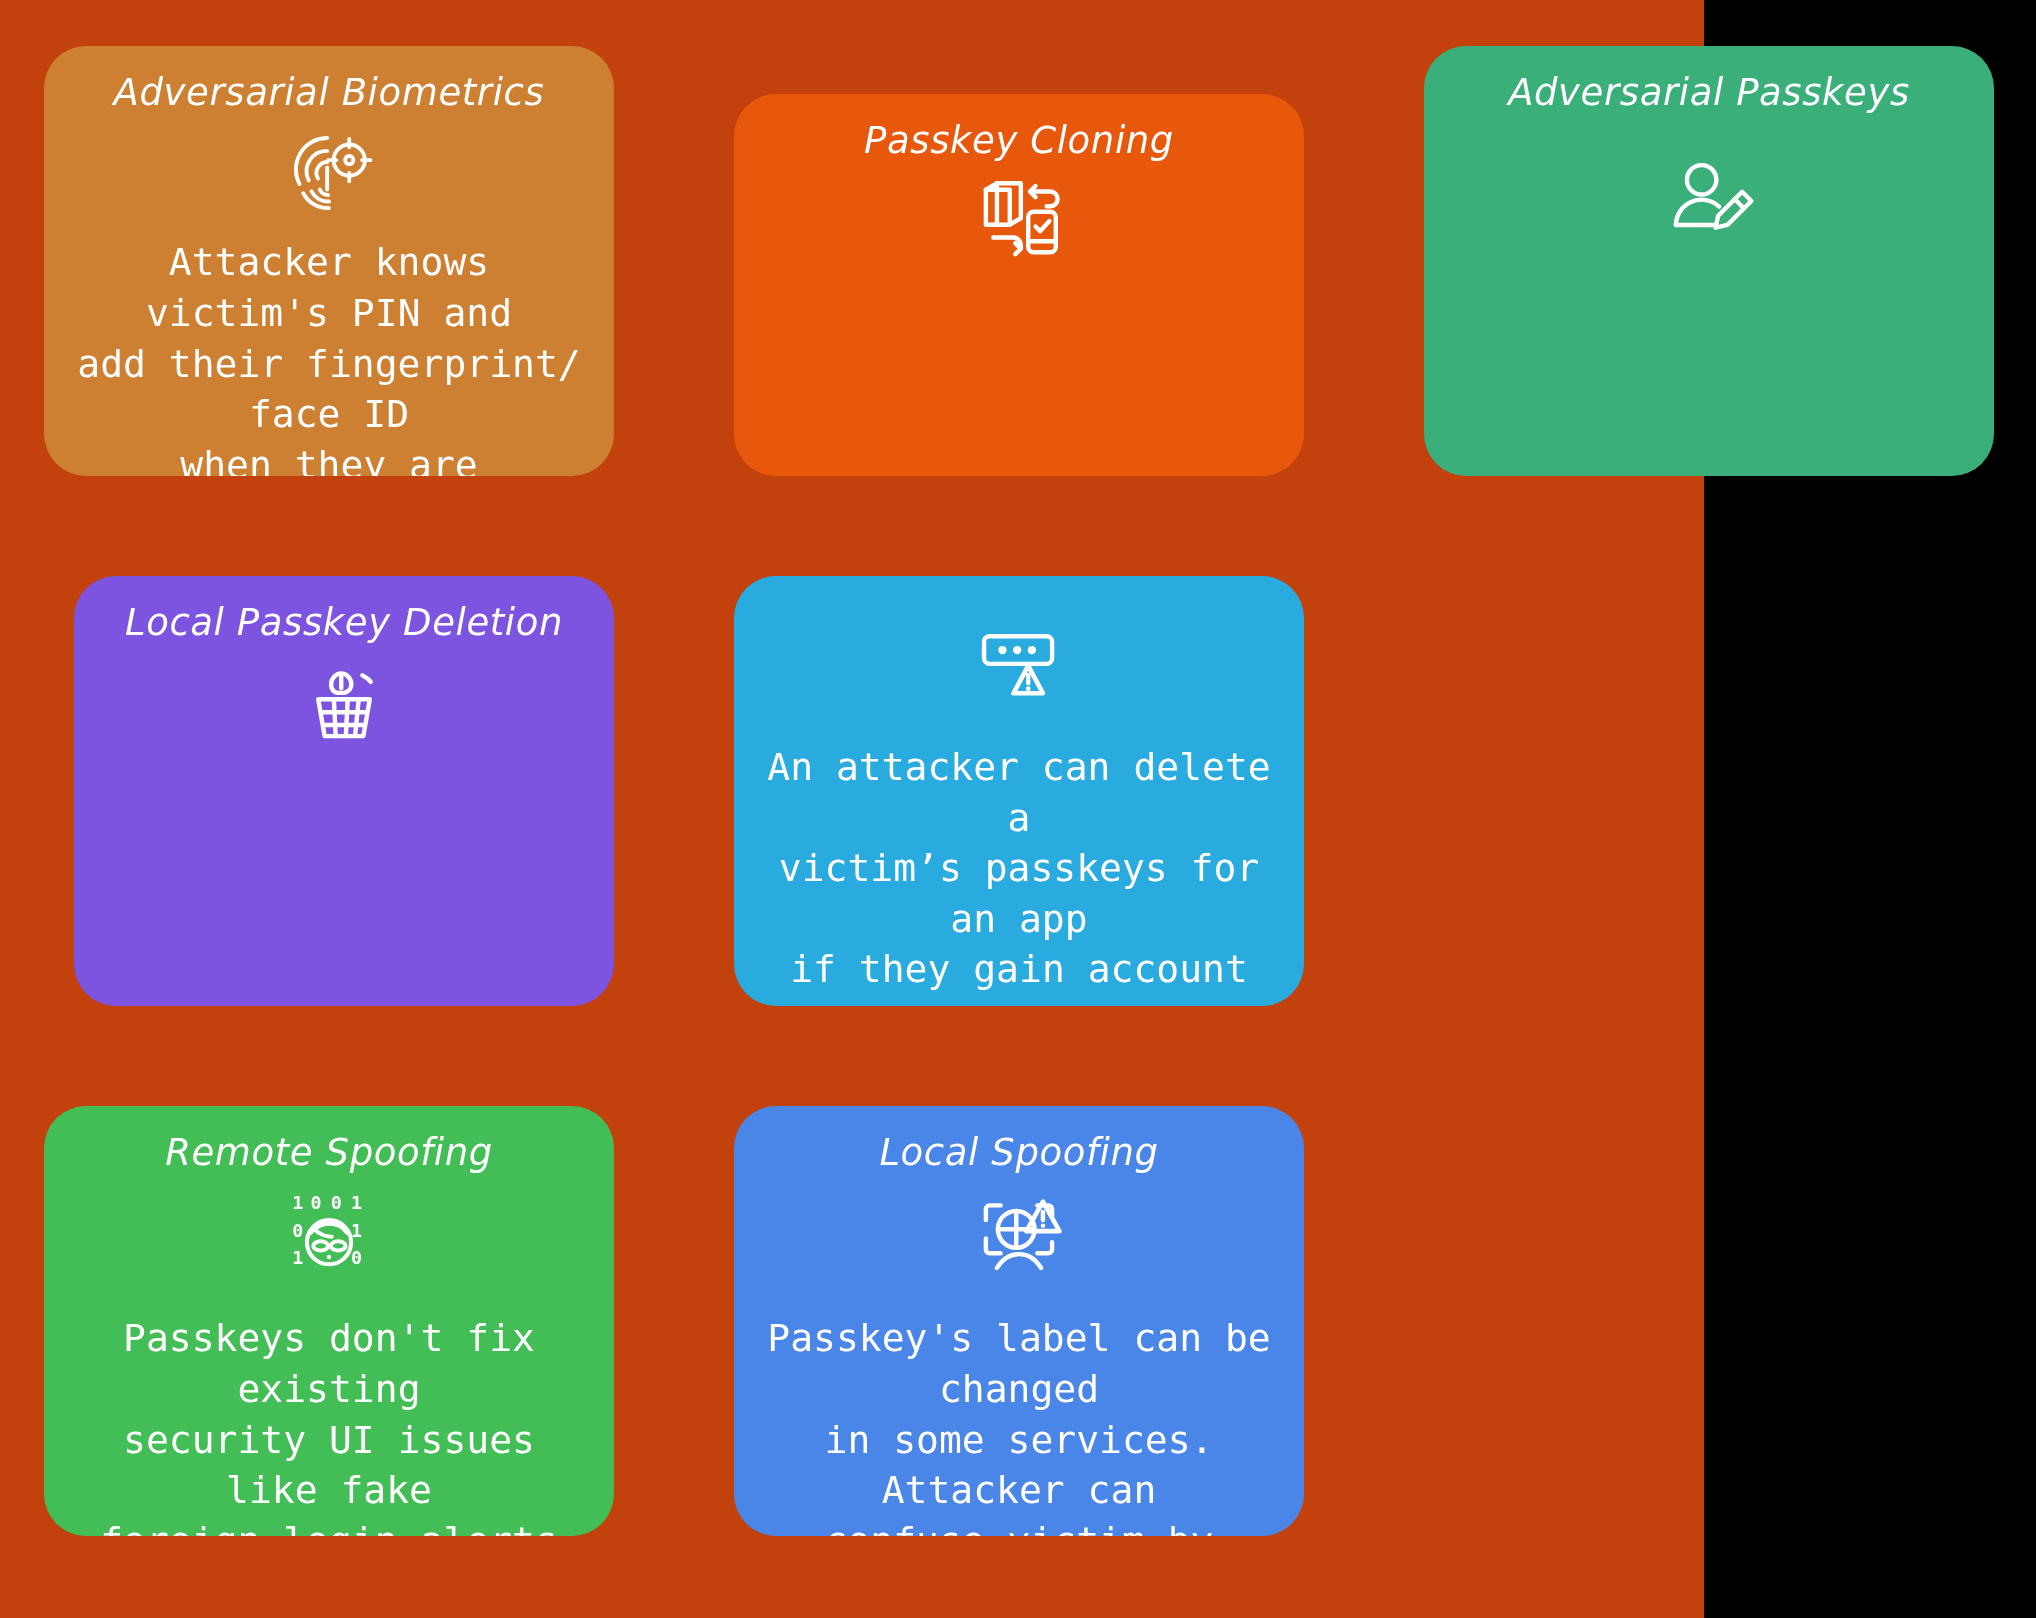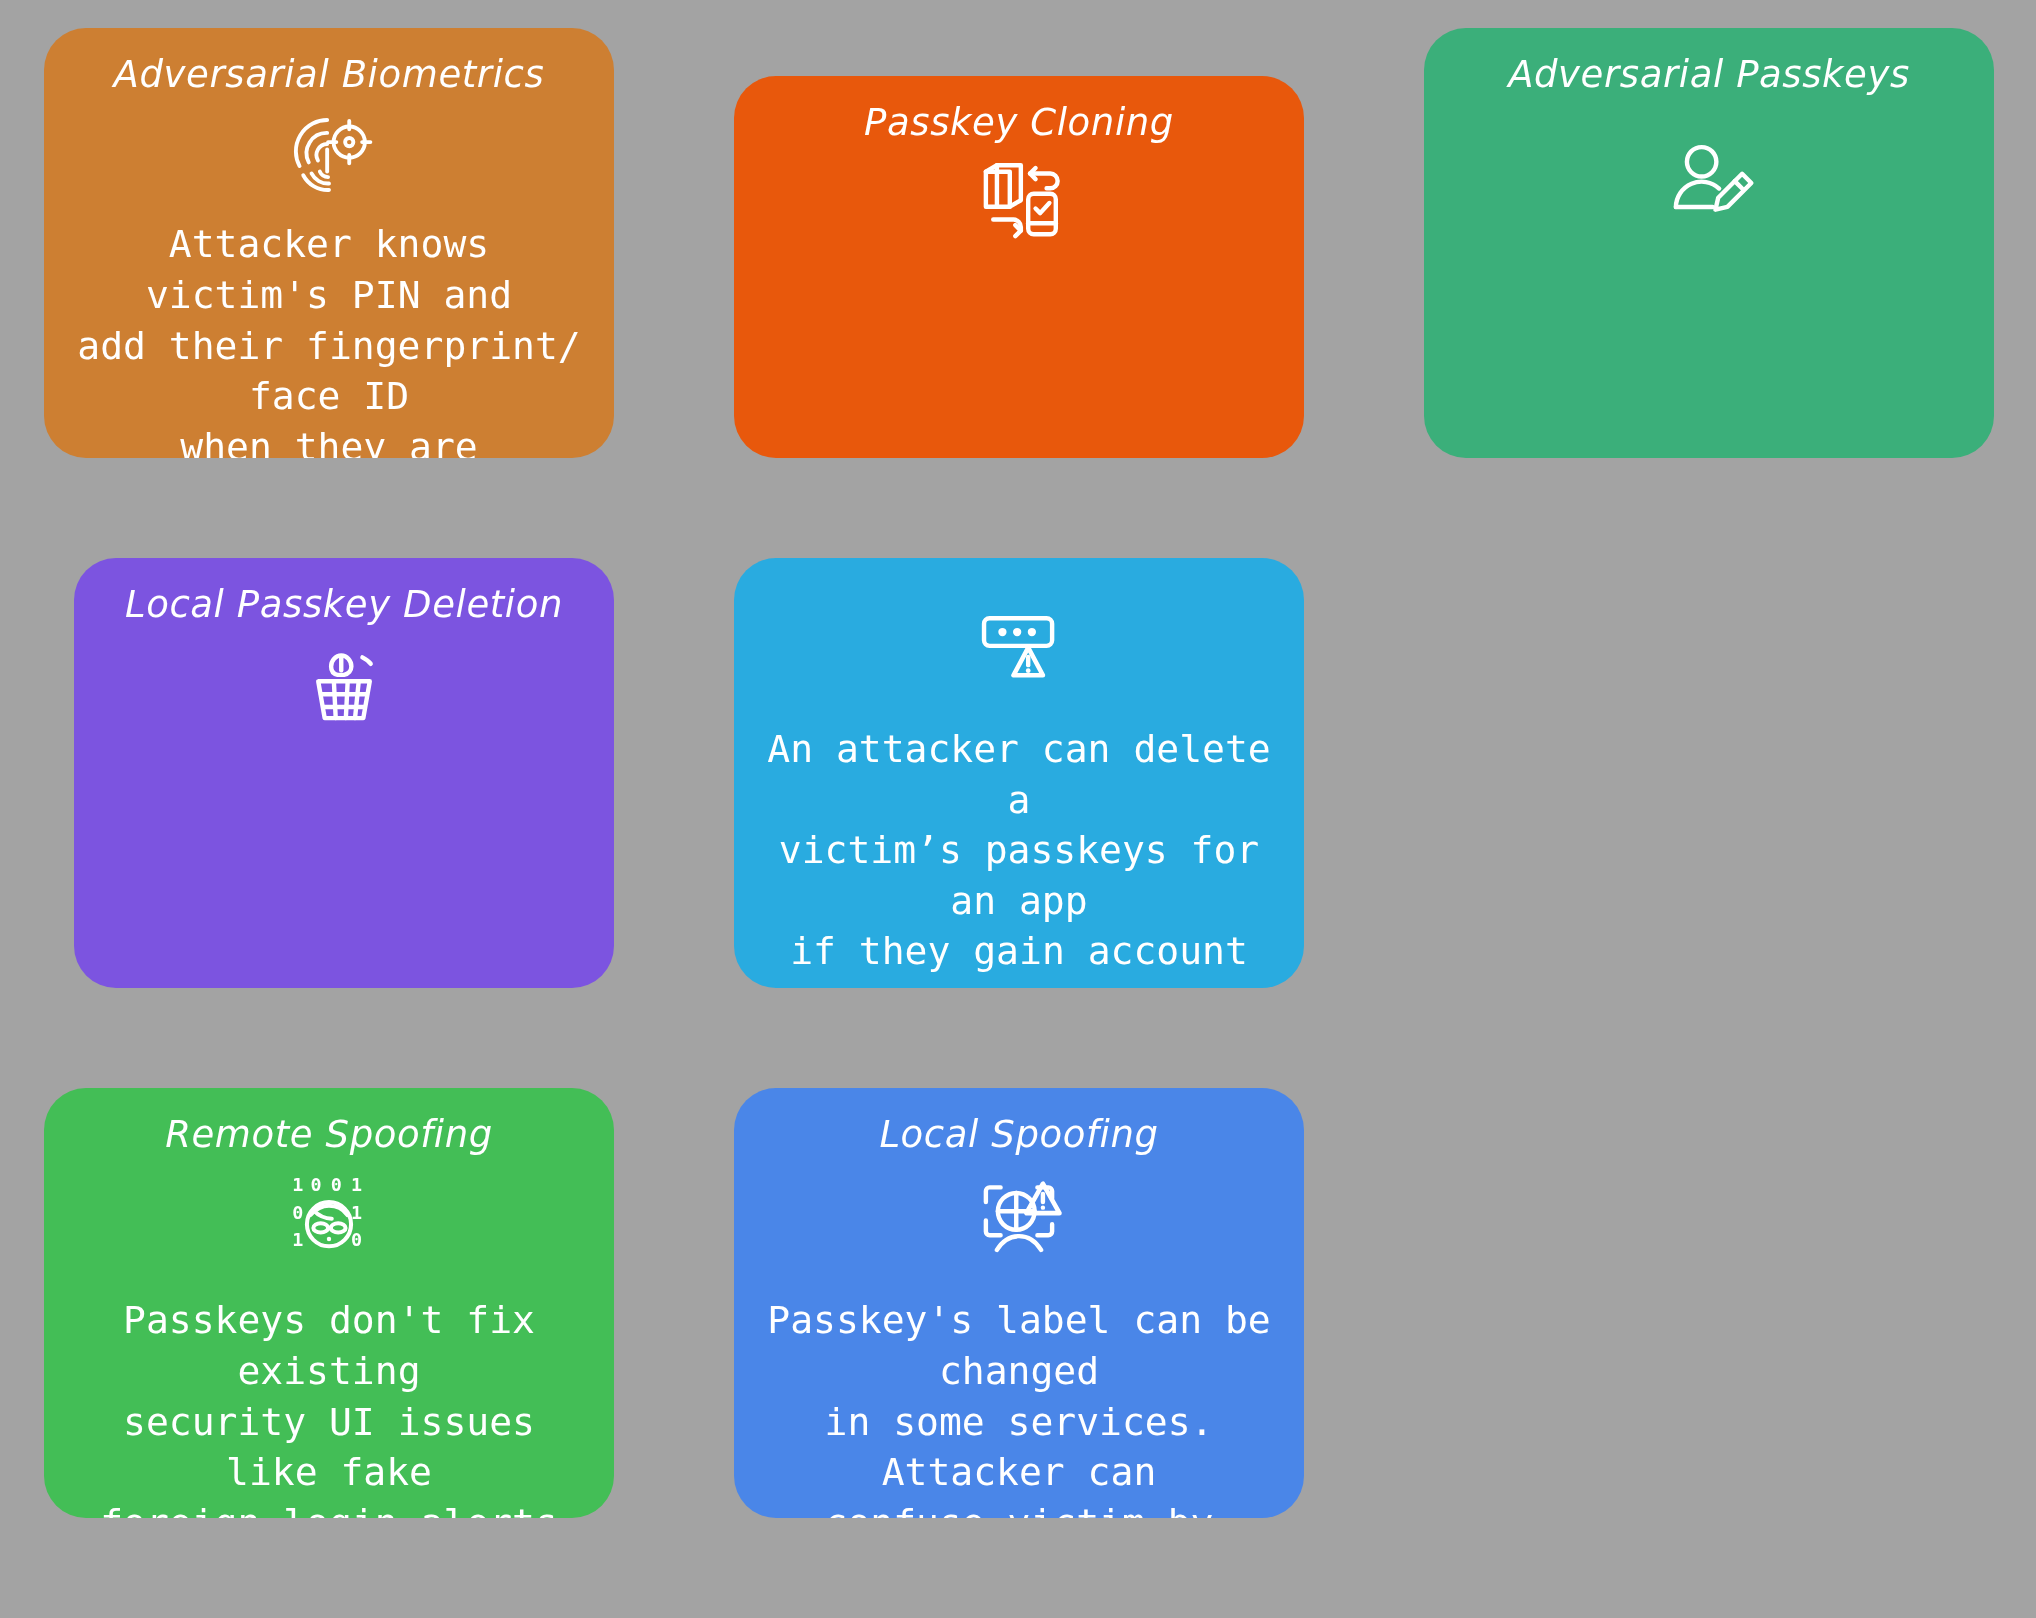--- a/index.html
+++ b/index.html
@@ -5,29 +5,29 @@
   * { box-sizing: border-box; margin: 0; padding: 0; }
 
   html, body {
     width: 2036px;
     height: 1618px;
     background: #000000;
     overflow: hidden;
   }
 
   .board {
-    width: 2036px;
+    width: 1704px;
     height: 1618px;
-    background: #a3a3a3;
+    background: #c2410c;
     display: grid;
     grid-template-columns: repeat(3, 570px);
     grid-template-rows: repeat(3, 430px);
     column-gap: 120px;
     row-gap: 100px;
-    padding: 28px 40px 40px 44px;
+    padding: 46px 40px 40px 44px;
     align-content: start;
     justify-content: start;
   }
 
   .card {
     border-radius: 42px;
     padding: 26px 30px 30px 30px;
     display: flex;
     flex-direction: column;
     align-items: center;

